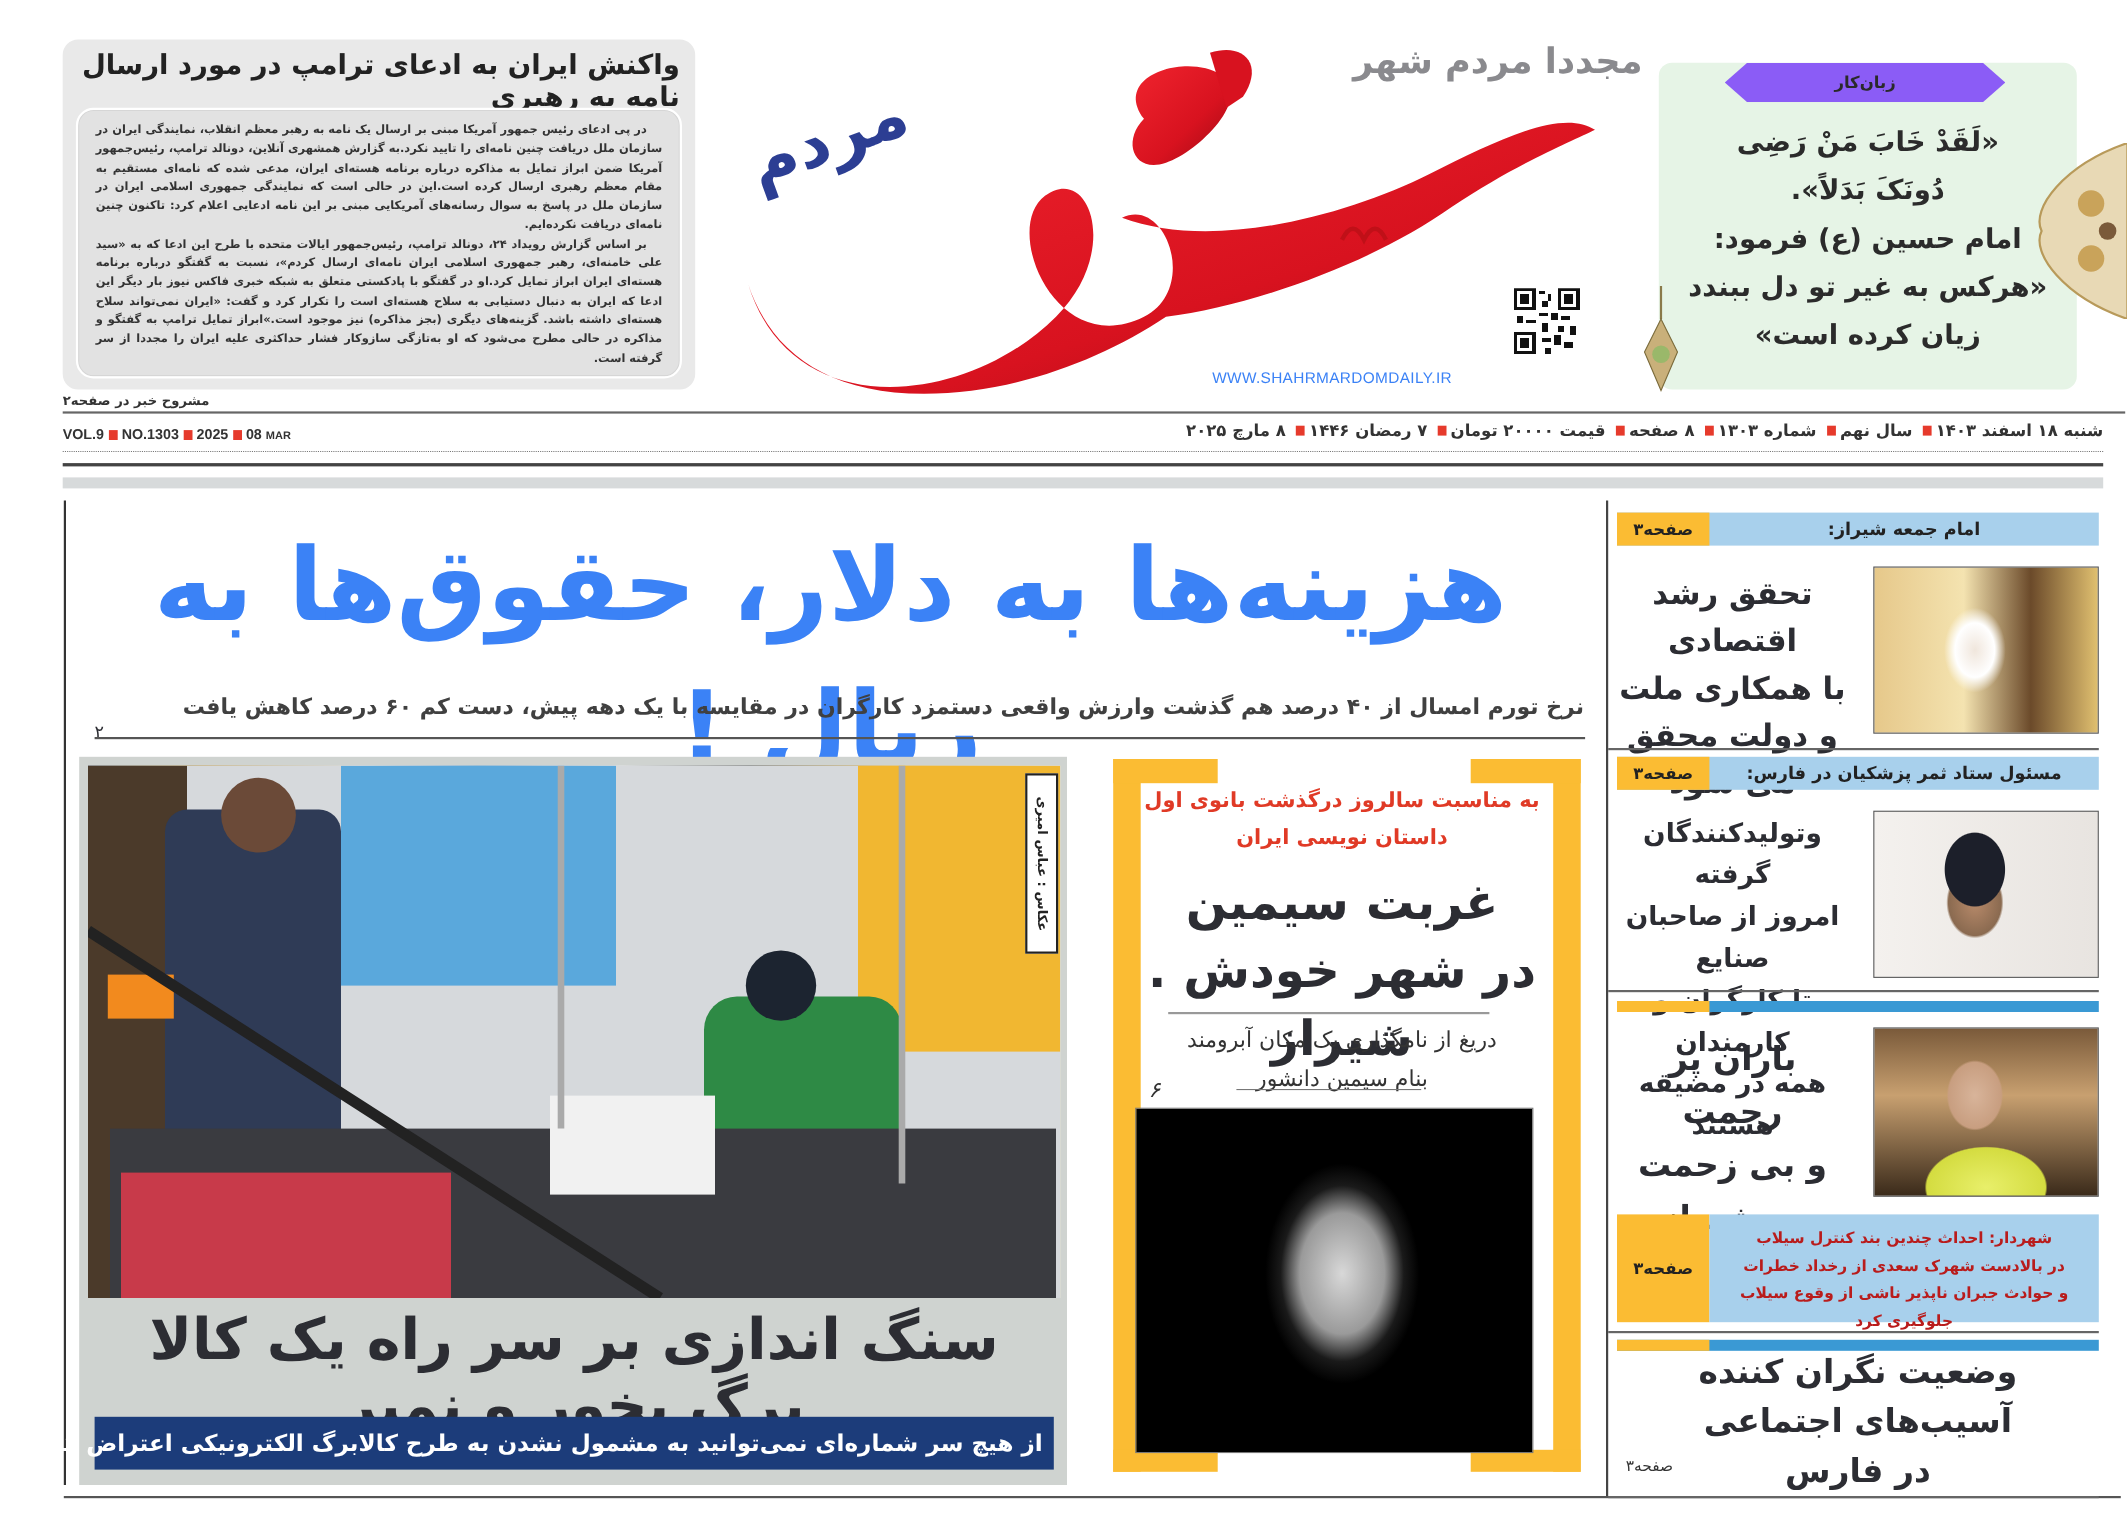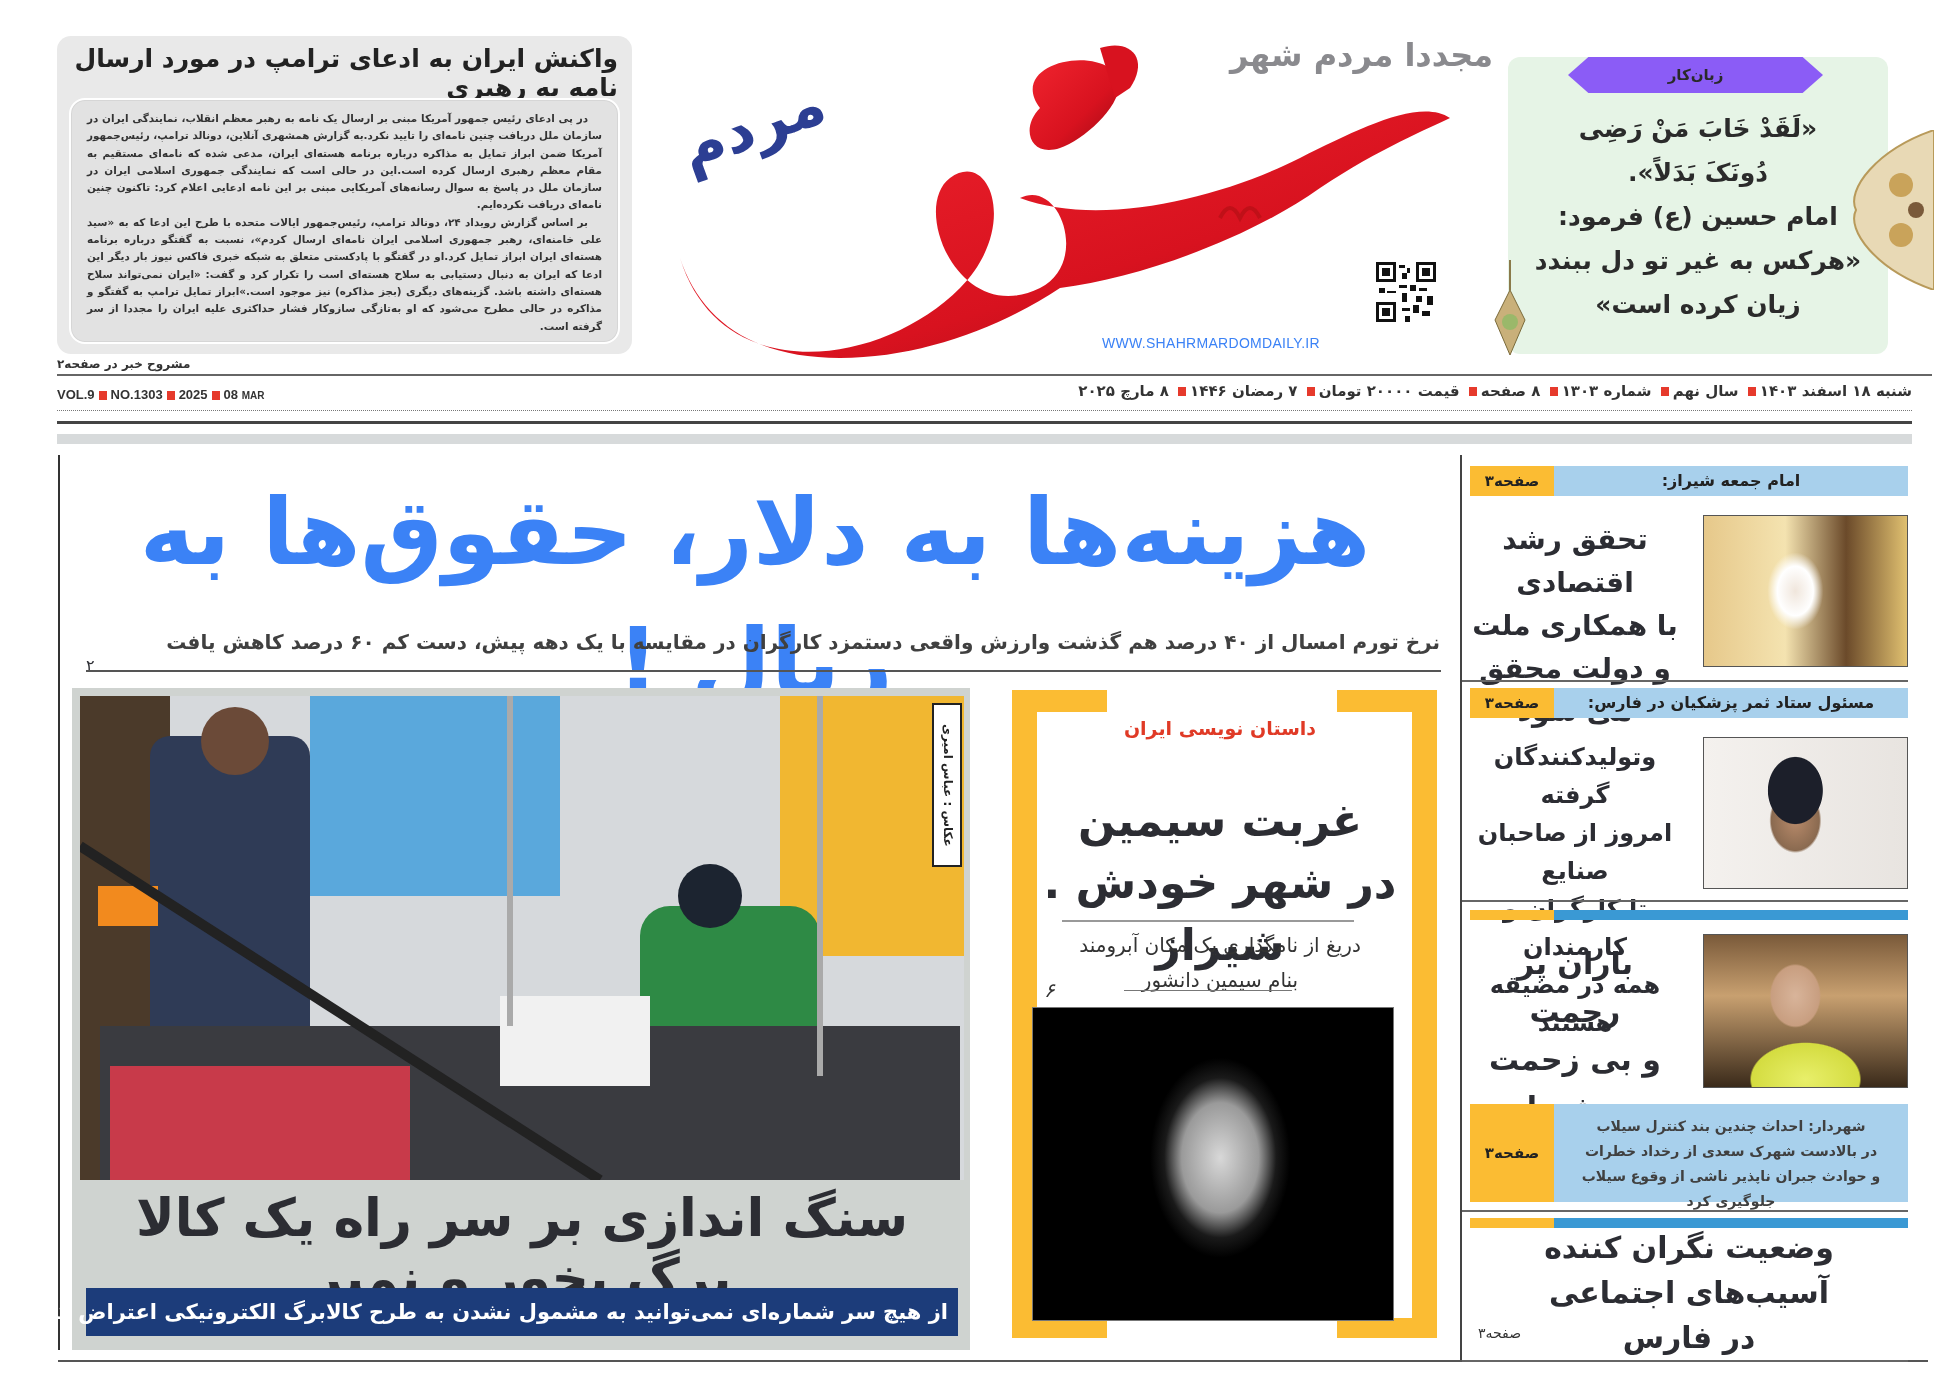--- a/index.html
+++ b/index.html
@@ -59,21 +59,21 @@
   #colR-frame{left:1460px;top:455px;width:2px;height:905px;background:#444;}
   .rsec{position:absolute;left:1470px;width:438px;}
   .rsec .hbar{position:absolute;left:0;right:0;top:0;height:30px;background:#a8d0ec;}
   .rsec .hbar .pg{position:absolute;left:0;top:0;width:84px;height:30px;background:#fbbc33;font-size:15px;font-weight:bold;text-align:center;line-height:30px;color:#222;}
   .rsec .hbar .lbl{position:absolute;left:84px;right:0;top:0;text-align:center;font-size:16px;font-weight:bold;line-height:30px;color:#222;}
   .rsec .headline{position:absolute;left:0;width:210px;text-align:center;font-weight:bold;font-size:28px;line-height:43px;color:#2c2d33;}
   .rsec .img{position:absolute;right:0;width:203px;border:1px solid #555;}
   .rsep{position:absolute;left:1462px;width:446px;height:2px;background:#666;}
   #rain-box{left:1470px;top:1104px;width:438px;height:98px;}
   #rain-box .pg{position:absolute;left:0;top:0;width:84px;height:98px;background:#fbbc33;font-size:15px;font-weight:bold;text-align:center;line-height:98px;color:#222;}
-  #rain-box .txt{position:absolute;left:84px;right:0;top:0;height:98px;background:#a8d0ec;text-align:center;font-size:14px;font-weight:bold;line-height:25px;padding-top:10px;box-sizing:border-box;color:#404040;}
+  #rain-box .txt{position:absolute;left:84px;right:0;top:0;height:98px;background:#a8d0ec;text-align:center;font-size:14px;font-weight:bold;line-height:25px;padding-top:10px;box-sizing:border-box;color:#b91c1c;}
   .colorstrip{position:absolute;left:1470px;width:438px;height:10px;background:#3a99d4;}
   .colorstrip span{position:absolute;left:0;top:0;width:84px;height:10px;background:#fbbc33;}
   #social-head{left:1470px;top:1225px;width:438px;text-align:center;font-weight:bold;font-size:30px;line-height:45px;color:#2c2d33;}
   #social-page{left:1478px;top:1325px;font-size:14px;color:#333;}
 </style>
 </head>
 <body>
 
 <div id="topnews" class="abs rtl">
   <div class="title">واکنش ایران به ادعای ترامپ در مورد ارسال نامه به رهبری</div>
@@ -203,20 +203,21 @@
 
 <div id="simin" class="abs">
   <div class="y" style="left:12px;top:0;width:25px;height:648px"></div>
   <div class="y" style="left:12px;top:0;width:95px;height:22px"></div>
   <div class="y" style="left:12px;top:628px;width:95px;height:20px"></div>
   <div class="y" style="left:412px;top:0;width:25px;height:648px"></div>
   <div class="y" style="left:337px;top:0;width:100px;height:22px"></div>
   <div class="y" style="left:337px;top:628px;width:100px;height:20px"></div>
 </div>
 <div id="simin-red" class="abs rtl">
+  <div>به  مناسبت سالروز درگذشت بانوی اول</div>
   <div>داستان نویسی ایران</div>
 </div>
 <div id="simin-title" class="abs rtl">
   <div>غربت سیمین</div>
   <div>در شهر خودش . شیراز</div>
 </div>
 <div id="simin-rule1" class="abs"></div>
 <div id="simin-sub" class="abs rtl">
   <div>دریغ از نامگذاری یک مکان آبرومند</div>
   <div>بنام سیمین دانشور</div>

